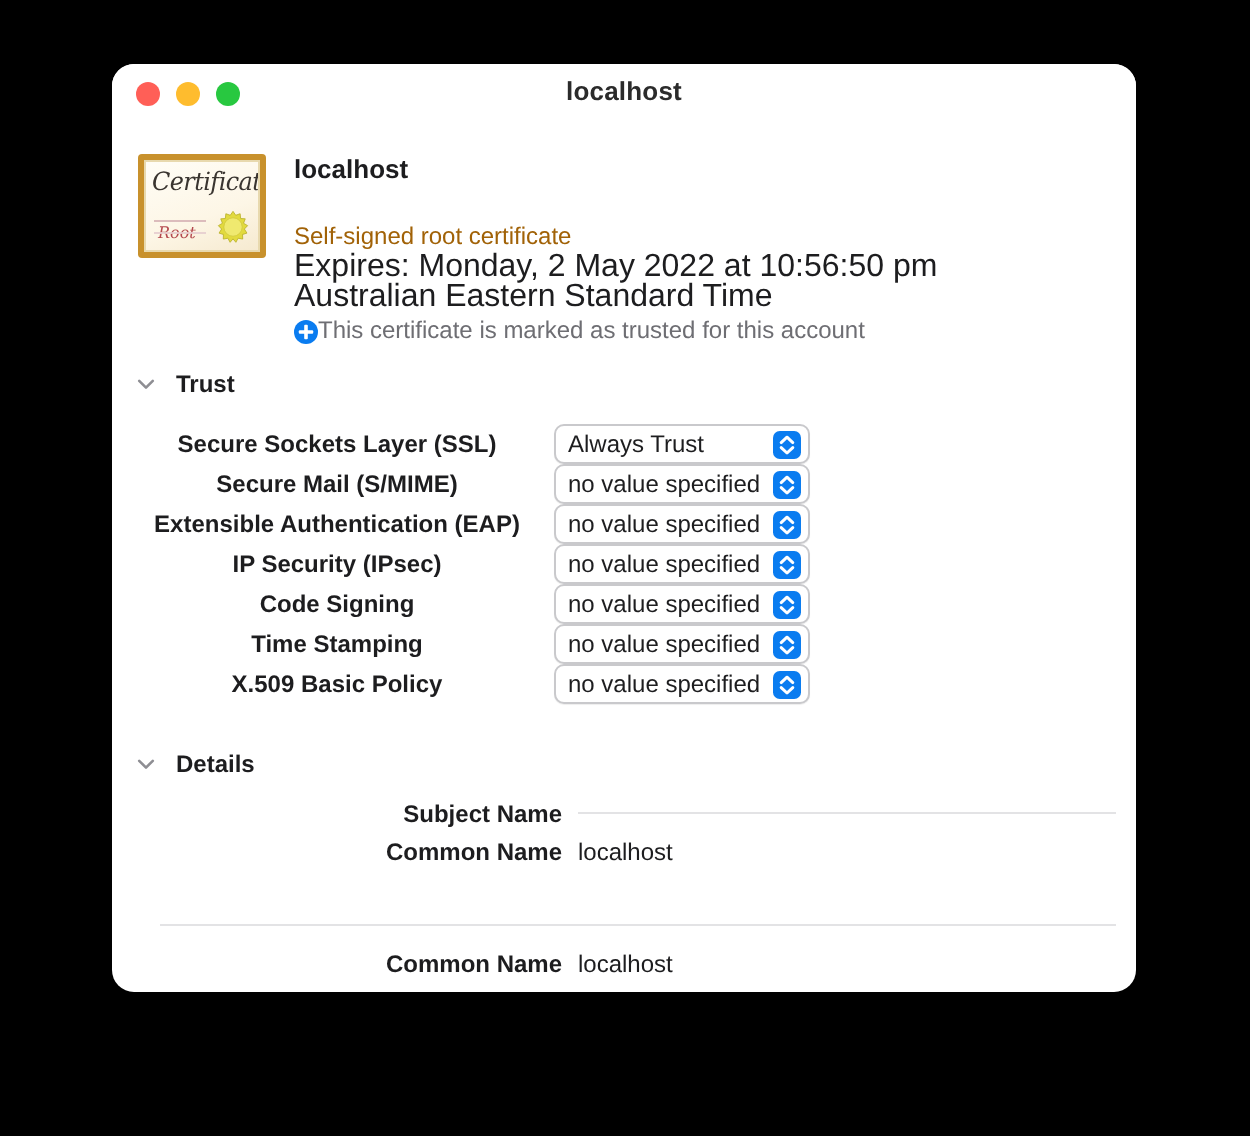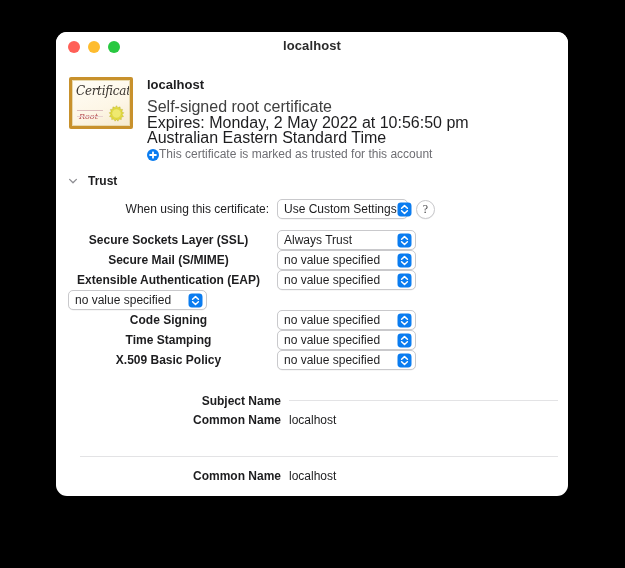--- a/index.html
+++ b/index.html
@@ -134,24 +134,24 @@
     margin-left: 14px;
     padding-top: 1px;
   }
   .cert-name {
     font-size: 13px;
     font-weight: bold;
     color: #1d1d1f;
     line-height: 16px;
   }
   .cert-sub {
-    font-size: 16px;
-    color: #404040;
+    font-size: 12px;
+    color: #a16207;
     line-height: 16px;
-    margin-top: 6px;
+    margin-top: 17px;
   }
   .cert-expires {
     font-size: 16px;
     color: #1d1d1f;
     line-height: 15px;
     margin-top: 0px;
     max-width: 340px;
   }
   .cert-trusted {
     display: flex;
@@ -226,21 +226,21 @@
     white-space: nowrap;
     flex: 1 1 auto;
   }
   .popup-arrows {
     width: 15px;
     height: 15px;
     margin-right: 3px;
     flex: 0 0 15px;
   }
   .popup.custom { width: 131px; }
-  .popup.row-popup { width: 139px; }
+  .popup.row-popup { width: 128px; }
 
   .help-btn {
     width: 19px;
     height: 19px;
     margin-left: 8px;
     border-radius: 50%;
     background: #ffffff;
     border: 1px solid #c9c9cc;
     box-shadow: 0 0.5px 0.5px rgba(0,0,0,0.07);
     display: flex;
@@ -352,32 +352,20 @@
     </div>
 
     <div class="section">
       <div class="section-head">
         <svg class="chevron" viewBox="0 0 10 10">
           <path d="M1.6 3.4 L5 6.8 L8.4 3.4" fill="none" stroke="#8e8e93" stroke-width="1.3" stroke-linecap="round" stroke-linejoin="round"></path>
         </svg>
         <span class="section-title">Trust</span>
       </div>
 
-      <div class="trust-top">
-        <span class="trust-top-label">When using this certificate:</span>
-        <div class="popup custom">
-          <span class="popup-label">Use Custom Settings</span>
-          <svg class="popup-arrows" viewBox="0 0 15 15">
-            <rect x="0.5" y="0.5" width="14" height="14" rx="3.4" fill="#0a7cf0"></rect>
-            <path d="M4.6 6.3 L7.5 3.6 L10.4 6.3" fill="none" stroke="#ffffff" stroke-width="1.5" stroke-linecap="round" stroke-linejoin="round"></path>
-            <path d="M4.6 8.8 L7.5 11.5 L10.4 8.8" fill="none" stroke="#ffffff" stroke-width="1.5" stroke-linecap="round" stroke-linejoin="round"></path>
-          </svg>
-        </div>
-        <div class="help-btn">?</div>
-      </div>
 
       <div class="trust-rows">
 
         <div class="trust-row">
           <span class="trust-row-label">Secure Sockets Layer (SSL)</span>
           <div class="popup row-popup">
             <span class="popup-label">Always Trust</span>
             <svg class="popup-arrows" viewBox="0 0 15 15">
               <rect x="0.5" y="0.5" width="14" height="14" rx="3.4" fill="#0a7cf0"></rect>
               <path d="M4.6 6.3 L7.5 3.6 L10.4 6.3" fill="none" stroke="#ffffff" stroke-width="1.5" stroke-linecap="round" stroke-linejoin="round"></path>
@@ -404,20 +392,21 @@
             <span class="popup-label">no value specified</span>
             <svg class="popup-arrows" viewBox="0 0 15 15">
               <rect x="0.5" y="0.5" width="14" height="14" rx="3.4" fill="#0a7cf0"></rect>
               <path d="M4.6 6.3 L7.5 3.6 L10.4 6.3" fill="none" stroke="#ffffff" stroke-width="1.5" stroke-linecap="round" stroke-linejoin="round"></path>
               <path d="M4.6 8.8 L7.5 11.5 L10.4 8.8" fill="none" stroke="#ffffff" stroke-width="1.5" stroke-linecap="round" stroke-linejoin="round"></path>
             </svg>
           </div>
         </div>
 
         <div class="trust-row">
+          <span class="trust-row-label">IP Security (IPsec)</span>
           <div class="popup row-popup">
             <span class="popup-label">no value specified</span>
             <svg class="popup-arrows" viewBox="0 0 15 15">
               <rect x="0.5" y="0.5" width="14" height="14" rx="3.4" fill="#0a7cf0"></rect>
               <path d="M4.6 6.3 L7.5 3.6 L10.4 6.3" fill="none" stroke="#ffffff" stroke-width="1.5" stroke-linecap="round" stroke-linejoin="round"></path>
               <path d="M4.6 8.8 L7.5 11.5 L10.4 8.8" fill="none" stroke="#ffffff" stroke-width="1.5" stroke-linecap="round" stroke-linejoin="round"></path>
             </svg>
           </div>
         </div>
 
@@ -454,20 +443,26 @@
               <path d="M4.6 6.3 L7.5 3.6 L10.4 6.3" fill="none" stroke="#ffffff" stroke-width="1.5" stroke-linecap="round" stroke-linejoin="round"></path>
               <path d="M4.6 8.8 L7.5 11.5 L10.4 8.8" fill="none" stroke="#ffffff" stroke-width="1.5" stroke-linecap="round" stroke-linejoin="round"></path>
             </svg>
           </div>
         </div>
 
       </div>
     </div>
 
     <div class="section details-section">
+      <div class="section-head">
+        <svg class="chevron" viewBox="0 0 10 10">
+          <path d="M1.6 3.4 L5 6.8 L8.4 3.4" fill="none" stroke="#8e8e93" stroke-width="1.3" stroke-linecap="round" stroke-linejoin="round"></path>
+        </svg>
+        <span class="section-title">Details</span>
+      </div>
 
       <div class="detail-rows">
 
         <div class="detail-row">
           <span class="detail-label">Subject Name</span>
           <span class="detail-rule"></span>
         </div>
 
         <div class="detail-row">
           <span class="detail-label">Common Name</span>

